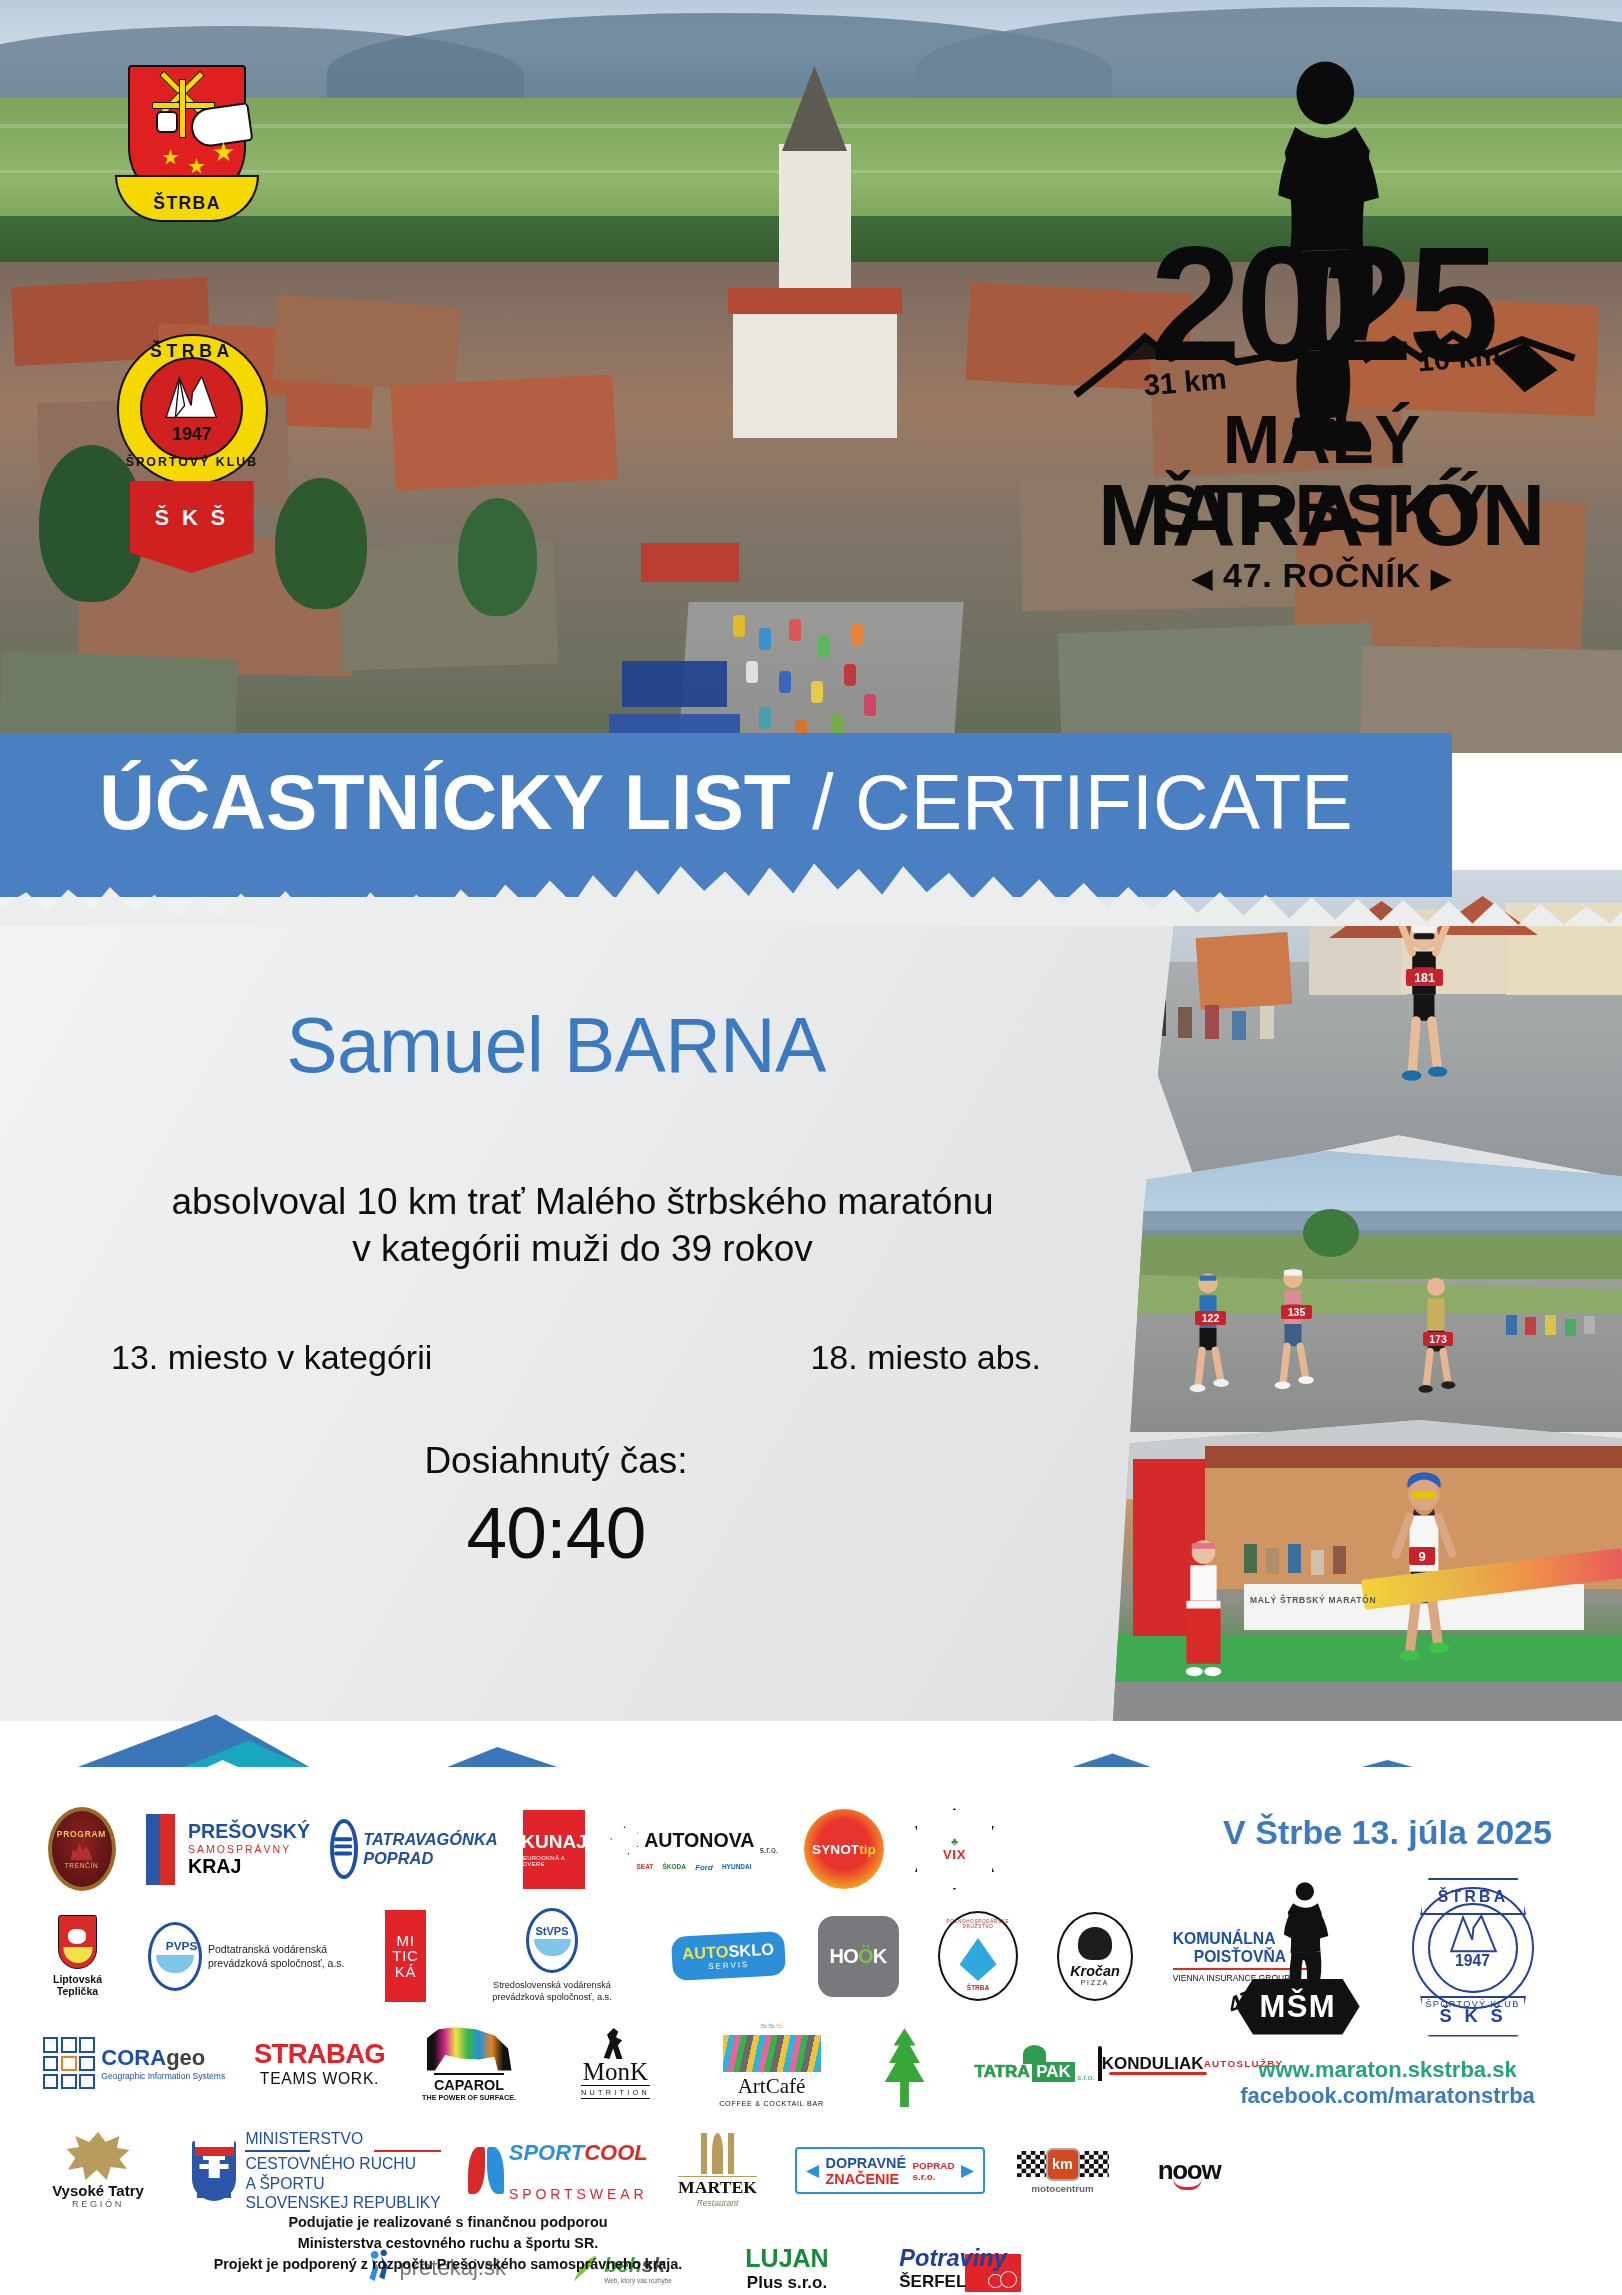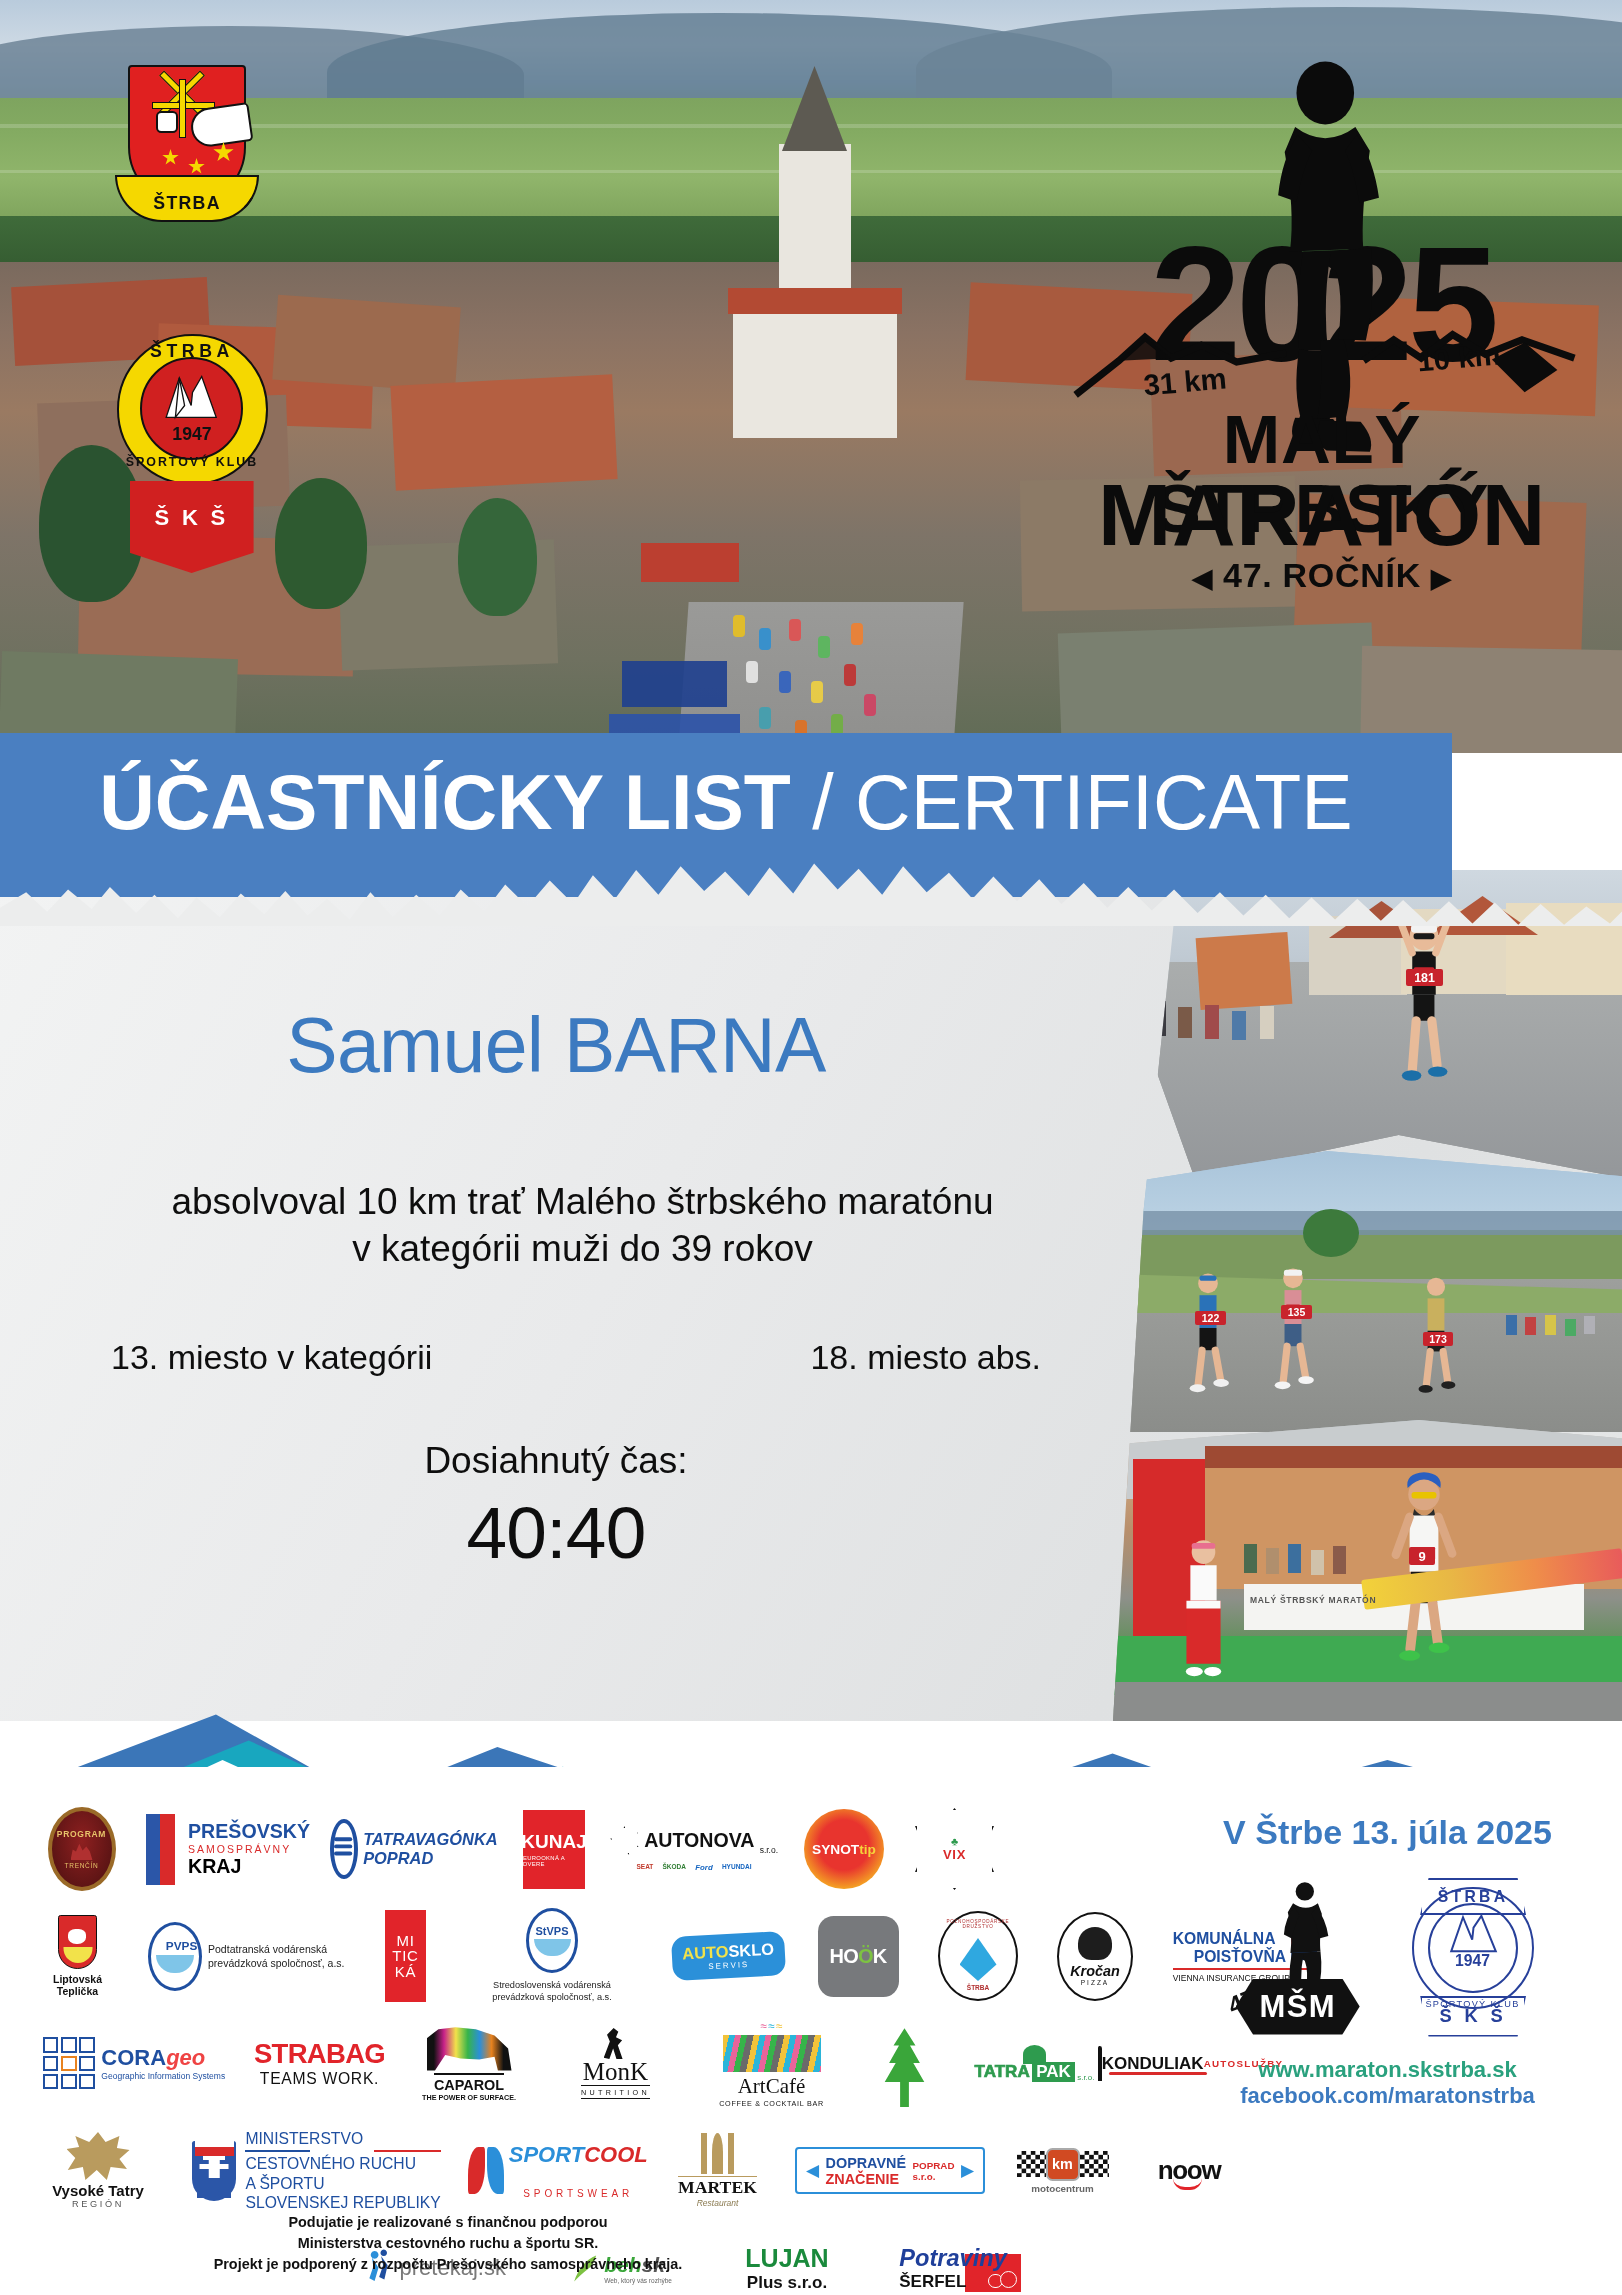--- a/index.html
+++ b/index.html
@@ -659,21 +659,21 @@
               <div style="border:2px solid #1f4fa0;"></div>
             <div style="border:2px solid #1f4fa0;"></div>
               <div style="border:2px solid #e8821e;"></div>
               <div style="border:2px solid #1f4fa0;"></div>
             <div style="border:2px solid #1f4fa0;"></div>
               <div style="border:2px solid #1f4fa0;"></div>
               <div style="border:2px solid #1f4fa0;"></div>
           </div>
           <div>
             <div style="font-size:22px;font-weight:bold;">
-              <span style="color:#1f4fa0;">CORA</span><span style="color:#ef4444;font-style:italic;">geo</span>
+              <span style="color:#1f4fa0;">CORA</span><span style="color:#404040;">geo</span>
             </div>
             <div style="font-size:8.5px;color:#1f4fa0;">Geographic Information Systems</div>
           </div>
         </div>
 
         <div class="slogo" style="width:137px;flex-direction:column;">
           <div style="font-size:27.5px;font-weight:bold;color:#e1242a;letter-spacing:-0.7px;">STRABAG</div>
           <div style="font-size:15.7px;color:#111;letter-spacing:0.7px;">TEAMS WORK.</div>
         </div>
 
@@ -757,21 +757,21 @@
 
         <div class="slogo" style="width:164px;gap:5.2px;">
           <div style="display:flex;gap:1.3px;">
             <div style="width:17px;height:47px;background:#d92a2a;border-radius:60% 10% 60% 10%;"></div>
             <div style="width:17px;height:47px;background:#2b8fd9;border-radius:10% 60% 10% 60%;"></div>
           </div>
           <div>
             <div style="font-size:22px;font-weight:bold;font-style:italic;">
               <span style="color:#2b8fd9;">SPORT</span><span style="color:#d92a2a;">COOL</span>
             </div>
-            <div style="font-size:10px;letter-spacing:3.9px;color:#d92a2a;text-align:center;margin-top:20px;">SPORTSWEAR</div>
+            <div style="font-size:14px;letter-spacing:3.9px;color:#d92a2a;text-align:center;margin-top:20px;">SPORTSWEAR</div>
           </div>
         </div>
 
         <div class="slogo" style="width:111px;flex-direction:column;">
           <div style="display:flex;gap:4.6px;align-items:flex-end;">
             <div style="width:5.9px;height:41px;background:#b99b5e;"></div>
             <div style="width:11.8px;height:41px;background:#b99b5e;border-radius:50% 50% 0 0;"></div>
             <div style="width:5.9px;height:41px;background:#b99b5e;"></div>
           </div>
           <div style="font-size:17.7px;font-weight:bold;font-family:'Liberation Serif',serif;color:#111;border-top:1.3px solid #b99b5e;margin-top:2.6px;">MARTEK</div>

